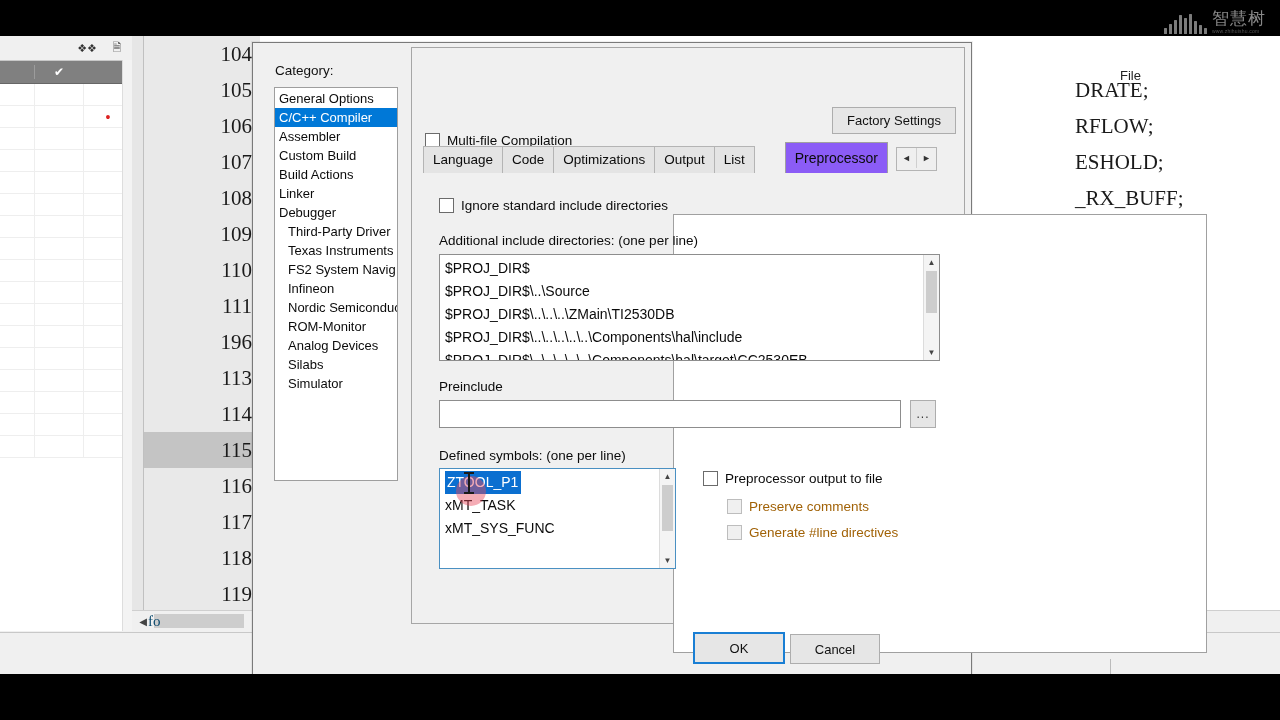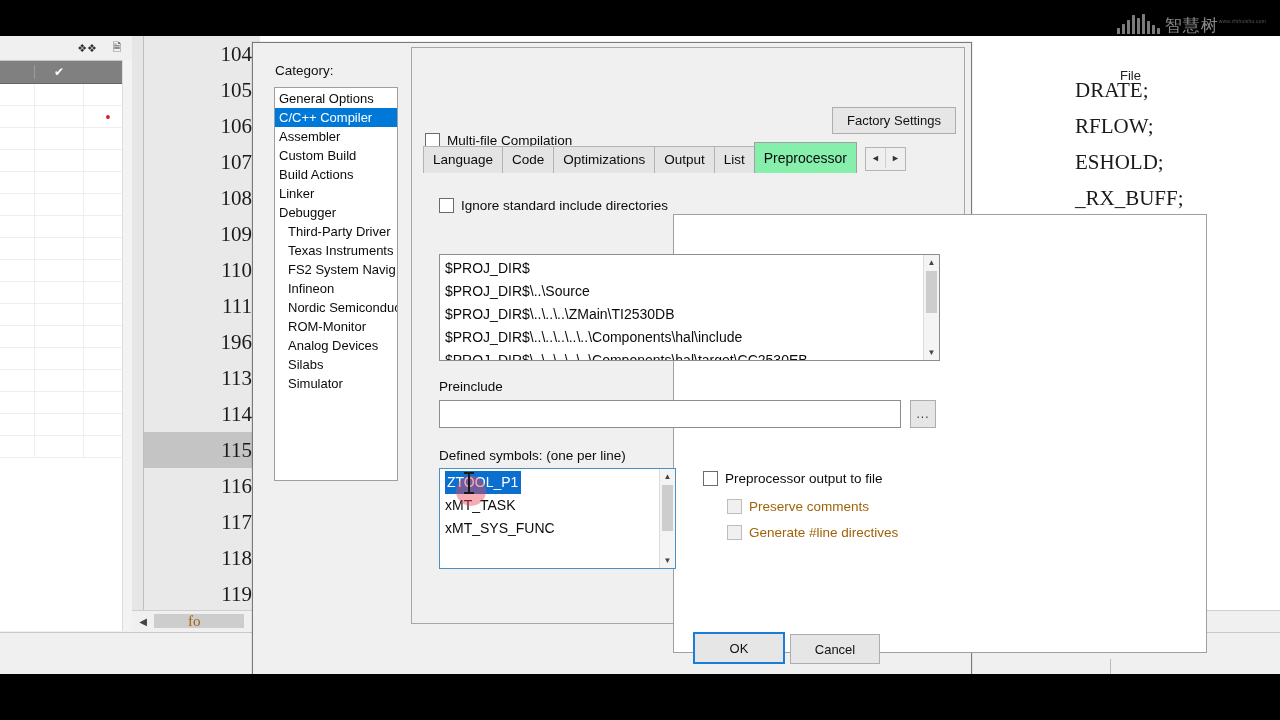--- a/index.html
+++ b/index.html
@@ -28,21 +28,21 @@
     background: #000000;
   }
   .watermark {
     position: absolute; right: 14px; top: 4px;
     height: 30px;
     display: flex; align-items: flex-end; gap: 5px;
     opacity: .62;
   }
   .wm-bars { display: flex; align-items: flex-end; gap: 2px; height: 20px; }
   .wm-bars i { display: block; width: 3px; background: #c9c9c9; border-radius: .5px; }
-  .wm-text-wrap { display: flex; flex-direction: row; align-items: flex-start; line-height: 1; }
+  .wm-text-wrap { display: flex; flex-direction: column; align-items: flex-start; line-height: 1; }
   .wm-cn { color: #dadada; font-size: 17px; letter-spacing: 1px; font-family: "DejaVu Sans", sans-serif; }
   .wm-url { color: #8a8a8a; font-size: 5px; letter-spacing: .2px; margin-top: 2px; }
 
   
   .ide {
     position: absolute; left: 0; top: 36px;
     width: 1280px; height: 638px;
     background: #f0f0f0;
     overflow: hidden;
   }
@@ -147,21 +147,21 @@
   .hs-btn {
     width: 18px; height: 18px; margin-left: 2px;
     background: #f0f0f0; color: #444; font-size: 10px;
     display: flex; align-items: center; justify-content: center;
   }
   .hs-thumb {
     height: 14px; background: #cdcdcd; margin-left: 2px; width: 90px;
   }
   .ed-fo {
     position: absolute; left: 16px; bottom: 1px;
-    font-family: "Liberation Serif", serif; font-size: 15px; color: #a16207; margin-left: 40px;
+    font-family: "Liberation Serif", serif; font-size: 15px; color: #0c4a6e;
   }
 
   .status-strip {
     position: absolute; left: 0; top: 596px; right: 0; height: 42px;
     background: #f0f0f0; border-top: 1px solid #c8c8c8;
   }
   .status-file {
     position: absolute; left: 1120px; top: 32px;
     font-size: 13px; color: #222;
   }
@@ -239,25 +239,26 @@
     height: 26px; line-height: 26px;
     padding: 0 9px;
     background: #e4e4e4;
     border: 1px solid #b4b4b4;
     border-bottom: none;
     margin-right: -1px;
     font-size: 13.5px; color: #0b0b0b;
     white-space: nowrap;
   }
   .tab.active {
-    background: #86efac;
+    background: #8b5cf6;
     height: 30px; line-height: 30px;
     border-color: #a0a0a0;
     position: relative; z-index: 3;
     font-size: 14px;
+    margin-left: 31px;
   }
   .tab-arrows {
     margin-left: 9px;
     display: flex; border: 1px solid #b4b4b4; background: #efefef;
     height: 22px; align-self: flex-end; margin-bottom: 2px;
   }
   .tab-arrows .ta {
     width: 19px; height: 20px;
     display: flex; align-items: center; justify-content: center;
     font-size: 9px; color: #333;
@@ -542,20 +543,21 @@
           </div>
         </div>
 
       <div class="tabpanel"></div>
 
       <div class="chk-row" style="left:186px; top:155px;">
         <div class="chkbox"></div>
         <div class="chk-label">Ignore standard include directories</div>
       </div>
 
+      <div class="field-label" style="left:186px; top:190px;">Additional include directories: (one per line)</div>
 
       <div class="listbox" style="left:186px; top:211px; width:499px; height:105px;">
         <div class="lb-inner" id="include-list">
             <div class="lb-line">$PROJ_DIR$</div>
             <div class="lb-line">$PROJ_DIR$\..\Source</div>
             <div class="lb-line">$PROJ_DIR$\..\..\..\ZMain\TI2530DB</div>
             <div class="lb-line">$PROJ_DIR$\..\..\..\..\..\Components\hal\include</div>
             <div class="lb-line">$PROJ_DIR$\..\..\..\..\..\Components\hal\target\CC2530EB</div>
           </div>
         <div class="lb-scroll">

